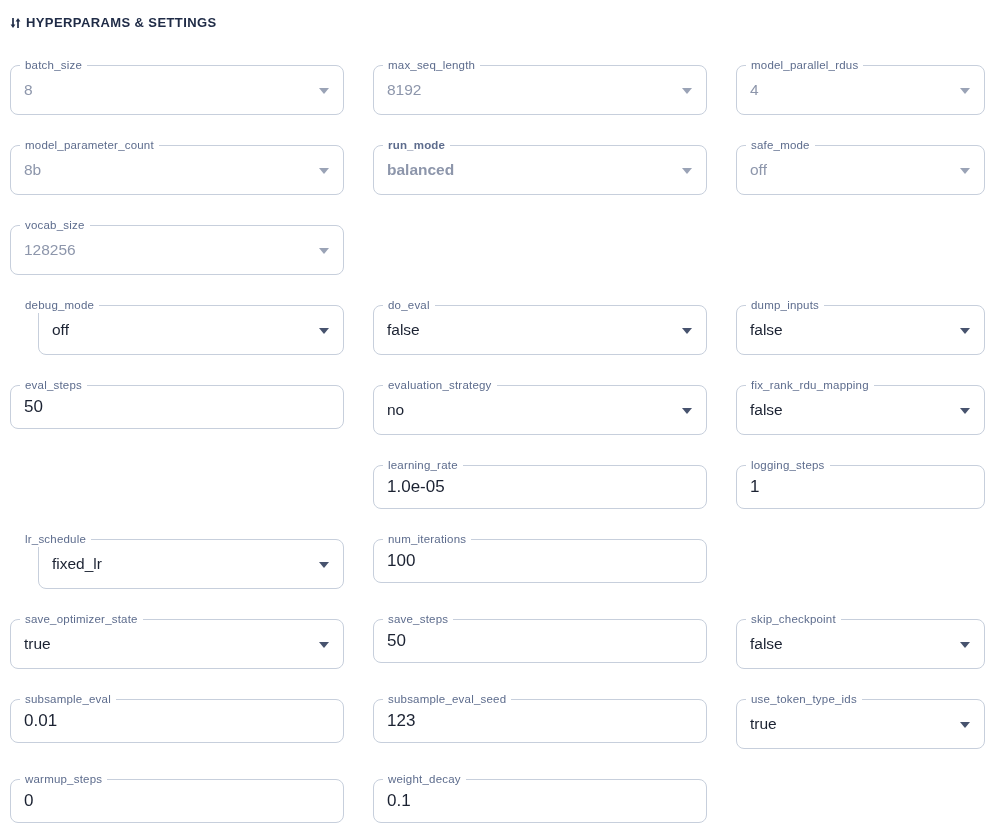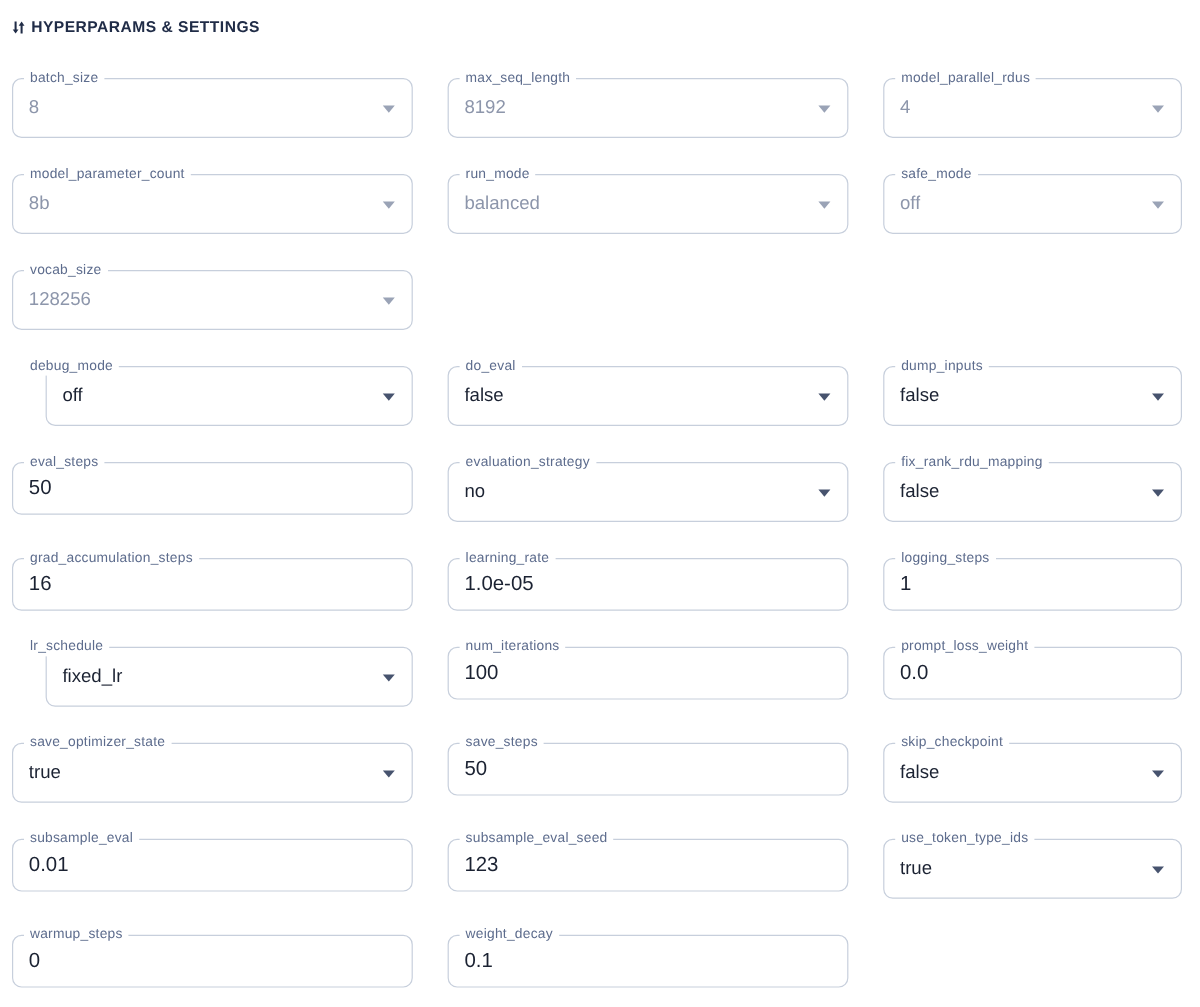--- a/index.html
+++ b/index.html
@@ -115,21 +115,21 @@
       <span class="caret"></span>
     </div>
   </div>
       <div class="field select-field disabled" style="grid-area: 2 / 1;">
     <span class="flabel">model_parameter_count</span>
     <div class="box">
       <span class="value">8b</span>
       <span class="caret"></span>
     </div>
   </div>
-      <div class="field select-field disabled" style="grid-area: 2 / 2;">
+      <div class="field select-field disabled" style="grid-area: 2 / 2; font-weight: bold;">
     <span class="flabel">run_mode</span>
     <div class="box">
       <span class="value">balanced</span>
       <span class="caret"></span>
     </div>
   </div>
       <div class="field select-field disabled" style="grid-area: 2 / 3;">
     <span class="flabel">safe_mode</span>
     <div class="box">
       <span class="value">off</span>
@@ -177,26 +177,20 @@
       <span class="caret"></span>
     </div>
   </div>
       <div class="field select-field" style="grid-area: 5 / 3;">
     <span class="flabel">fix_rank_rdu_mapping</span>
     <div class="box">
       <span class="value">false</span>
       <span class="caret"></span>
     </div>
   </div>
-      <div class="field text-field" style="grid-area: 6 / 1;">
-    <span class="flabel">grad_accumulation_steps</span>
-    <div class="box">
-      <input class="value-input" type="text" value="16" style="">
-    </div>
-  </div>
       <div class="field text-field" style="grid-area: 6 / 2;">
     <span class="flabel">learning_rate</span>
     <div class="box">
       <input class="value-input" type="text" value="1.0e-05" style="">
     </div>
   </div>
       <div class="field text-field" style="grid-area: 6 / 3;">
     <span class="flabel">logging_steps</span>
     <div class="box">
       <input class="value-input" type="text" value="1" style="">
@@ -208,26 +202,20 @@
       <span class="value">fixed_lr</span>
       <span class="caret"></span>
     </div>
   </div>
       <div class="field text-field" style="grid-area: 7 / 2;">
     <span class="flabel">num_iterations</span>
     <div class="box">
       <input class="value-input" type="text" value="100" style="">
     </div>
   </div>
-      <div class="field text-field" style="grid-area: 7 / 3;">
-    <span class="flabel">prompt_loss_weight</span>
-    <div class="box">
-      <input class="value-input" type="text" value="0.0" style="">
-    </div>
-  </div>
       <div class="field select-field" style="grid-area: 8 / 1;">
     <span class="flabel">save_optimizer_state</span>
     <div class="box">
       <span class="value">true</span>
       <span class="caret"></span>
     </div>
   </div>
       <div class="field text-field" style="grid-area: 8 / 2;">
     <span class="flabel">save_steps</span>
     <div class="box">

